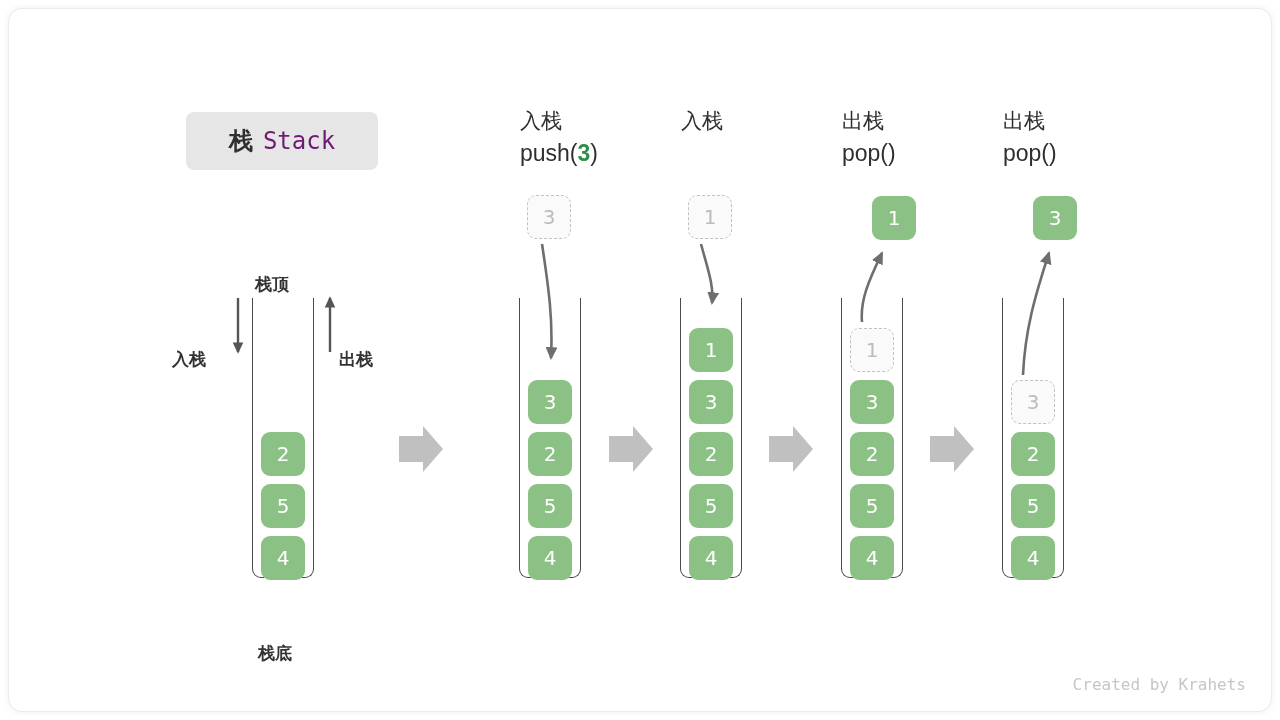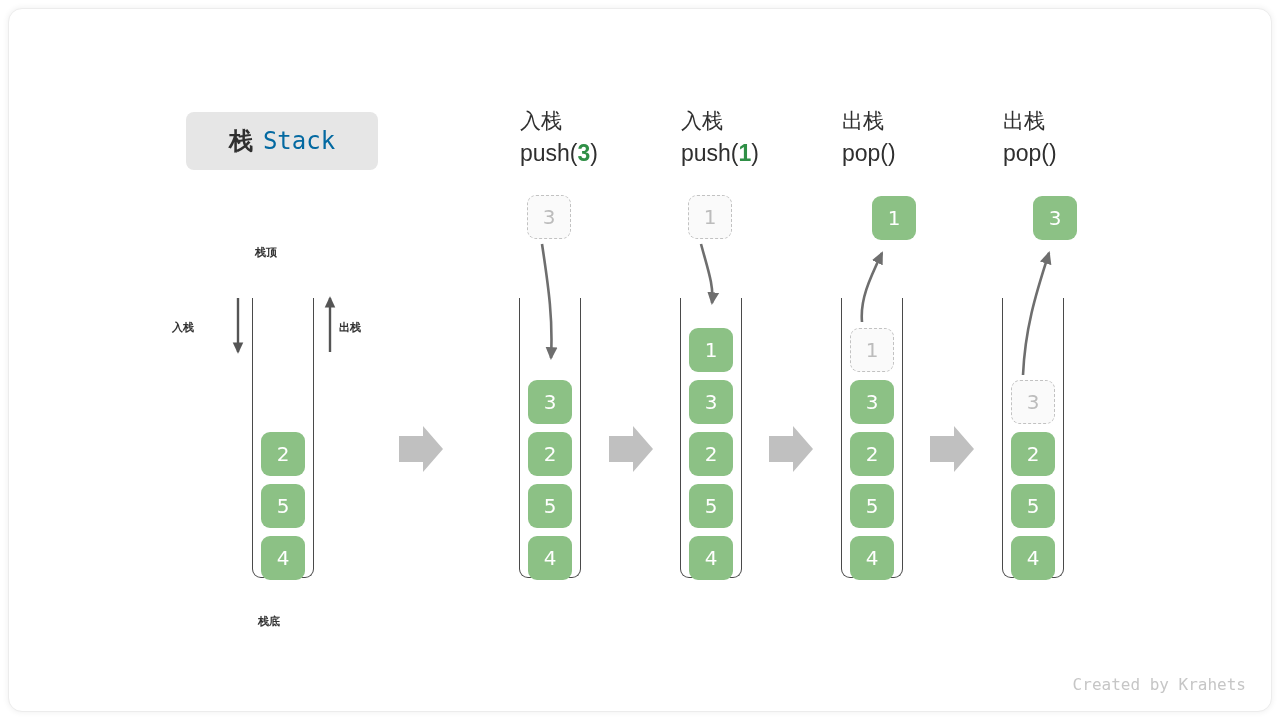--- a/index.html
+++ b/index.html
@@ -37,30 +37,31 @@
     display: flex; align-items: center; justify-content: center;
     box-sizing: border-box;
   }
   .title-badge .t-cn {
     font-family: "DejaVu Sans", sans-serif;
     font-size: 24px; font-weight: bold; color: #2f2f2f;
     letter-spacing: 0px;
   }
   .title-badge .t-en {
     font-family: "DejaVu Sans Mono", monospace;
-    font-size: 24px; color: #0369a1;
+    font-size: 24px; color: #701a75;
     margin-left: 10px;
   }
 
   
   .cn-label {
     position: absolute;
     font-family: Liberation Sans, sans-serif;
-    font-size: 11px; font-weight: bold; color: #333333;
+    font-size: 17px; font-weight: bold; color: #333333;
     white-space: nowrap;
+    margin-top: 28px;
   }
 
   
   .col-head {
     position: absolute;
     width: 190px;
     text-align: left;
     white-space: nowrap;
   }
   .col-head .op-cn {
@@ -145,21 +146,20 @@
   <div class="cn-label" style="left:172px; top:320px;">入栈</div>
   <div class="cn-label" style="left:339px; top:320px;">出栈</div>
 
   <div id="headers-layer">
       <div class="col-head" style="left: 520px; top: 106px;">
         <span class="op-cn">入栈</span>
         <span class="op-code">push(<span class="arg">3</span>)</span>
       </div>
       <div class="col-head" style="left: 681px; top: 106px;">
         <span class="op-cn">入栈</span>
-        <span class="op-code">push(<span class="arg">1</span>)</span>
       </div>
       <div class="col-head" style="left: 842px; top: 106px;">
         <span class="op-cn">出栈</span>
         <span class="op-code">pop()</span>
       </div>
       <div class="col-head" style="left: 1003px; top: 106px;">
         <span class="op-cn">出栈</span>
         <span class="op-code">pop()</span>
       </div>
     </div>

